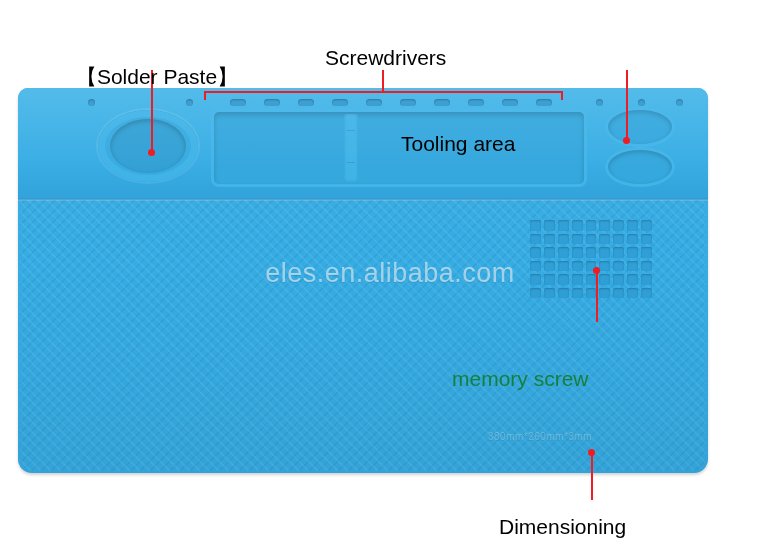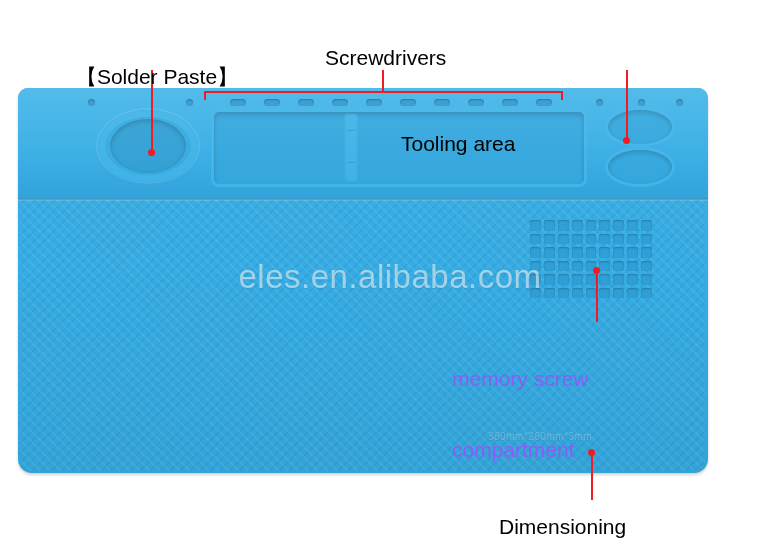--- a/index.html
+++ b/index.html
@@ -191,37 +191,37 @@
     white-space: nowrap;
   }
 
   
   .watermark {
     position: absolute;
     left: 0;
     right: 0;
     top: 258px;
     text-align: center;
-    font-size: 33px;
+    font-size: 27px;
     color: rgba(255,255,255,0.55);
     letter-spacing: 0.5px;
     text-shadow: 0 1px 1px rgba(0,0,0,0.10);
     pointer-events: none;
     user-select: none;
   }
 
   
   .anno {
     position: absolute;
     color: #000000;
     font-size: 21px;
     line-height: 1.12;
     white-space: pre;
   }
-  .anno.red { color: #8b5cf6; }
+  .anno.red { color: #15803d; }
   .anno.center { text-align: center; }
 
   .leader {
     position: absolute;
     pointer-events: none;
   }
   .dot {
     position: absolute;
     width: 7px;
     height: 7px;
@@ -361,18 +361,17 @@
     <div>【Solder Paste】</div>
   </div>
 
   <div class="anno" style="left:325px; top:46px;">Screwdrivers</div>
 
 
   <div class="anno" style="left:378px; top:132px;margin-left:23px;">Tooling area</div>
 
   <div class="anno red" style="left:452px; top:320px;">
     <div>memory screw</div>
-    <div>compartment</div>
   </div>
 
   <div class="anno" style="left:499px; top:503px;margin-top:12px;">Dimensioning</div>
 
 </div>
 
 </body></html>

